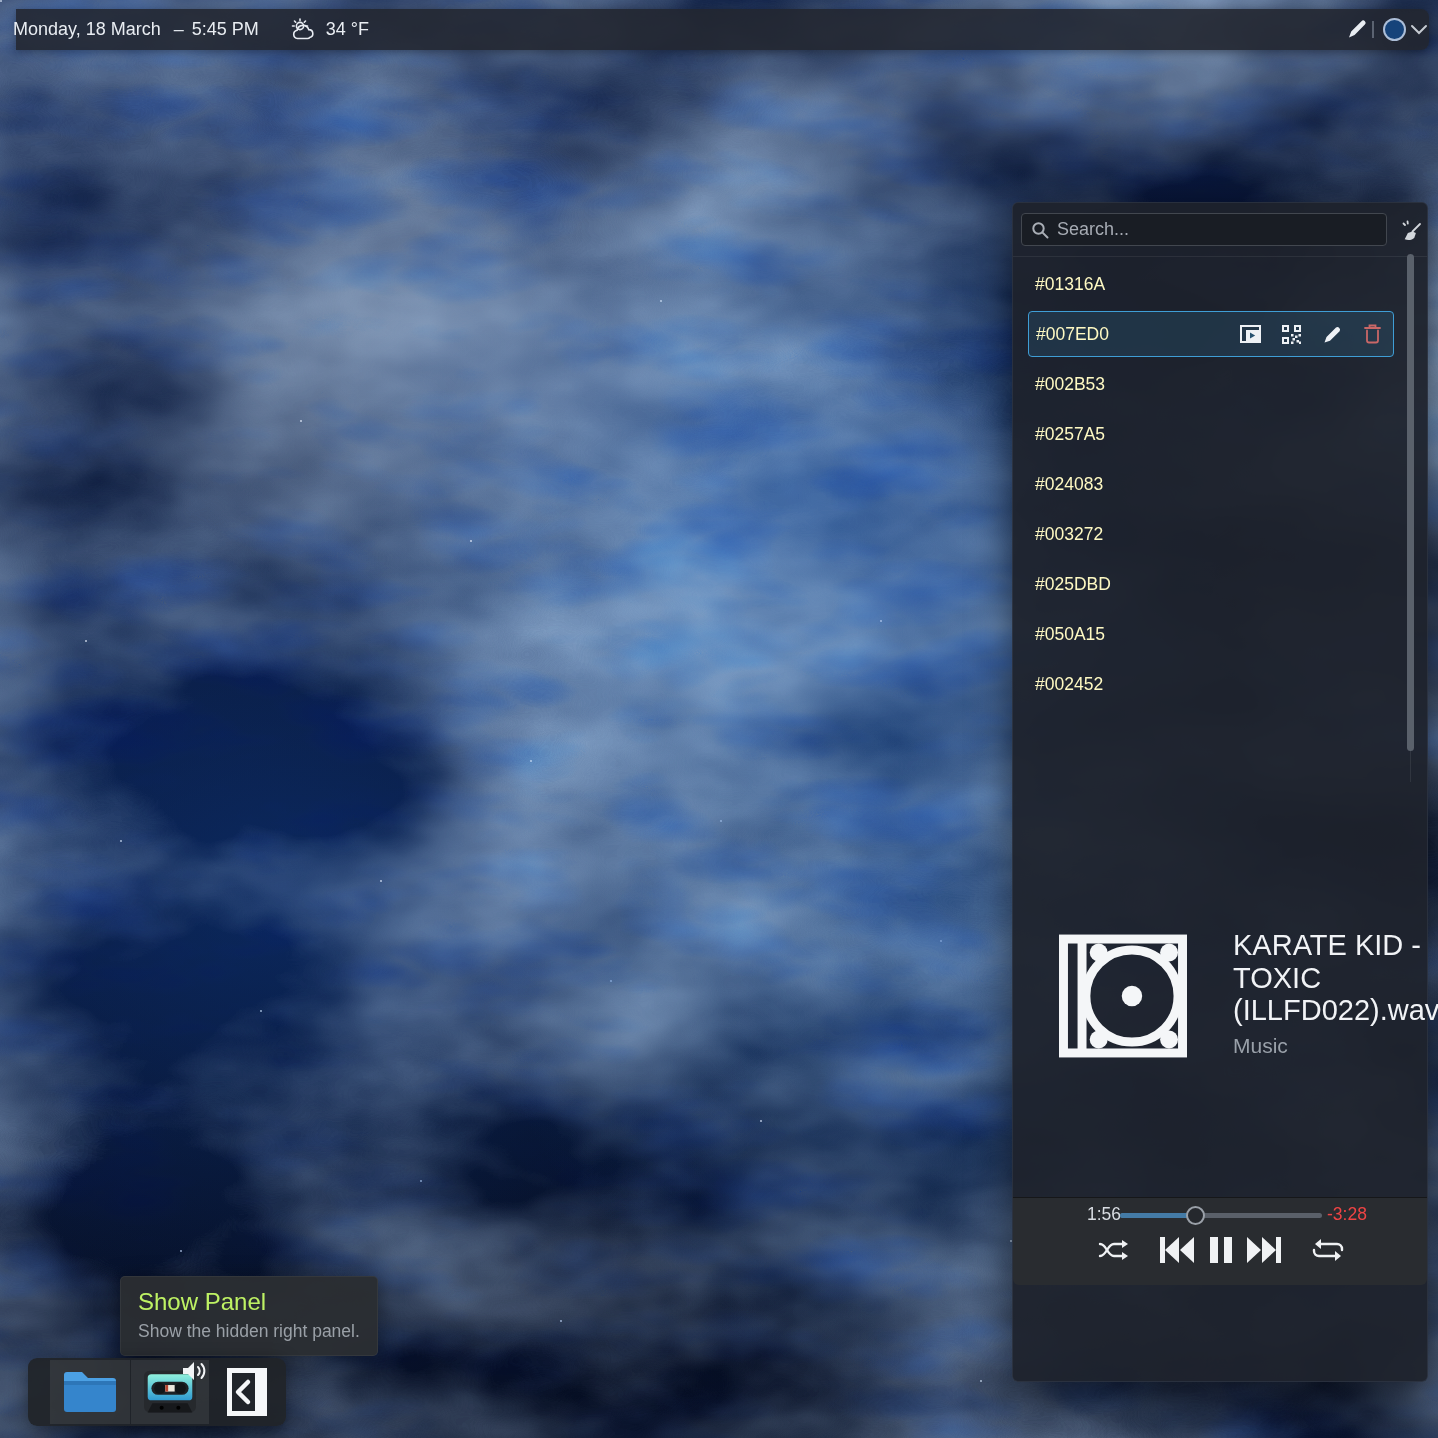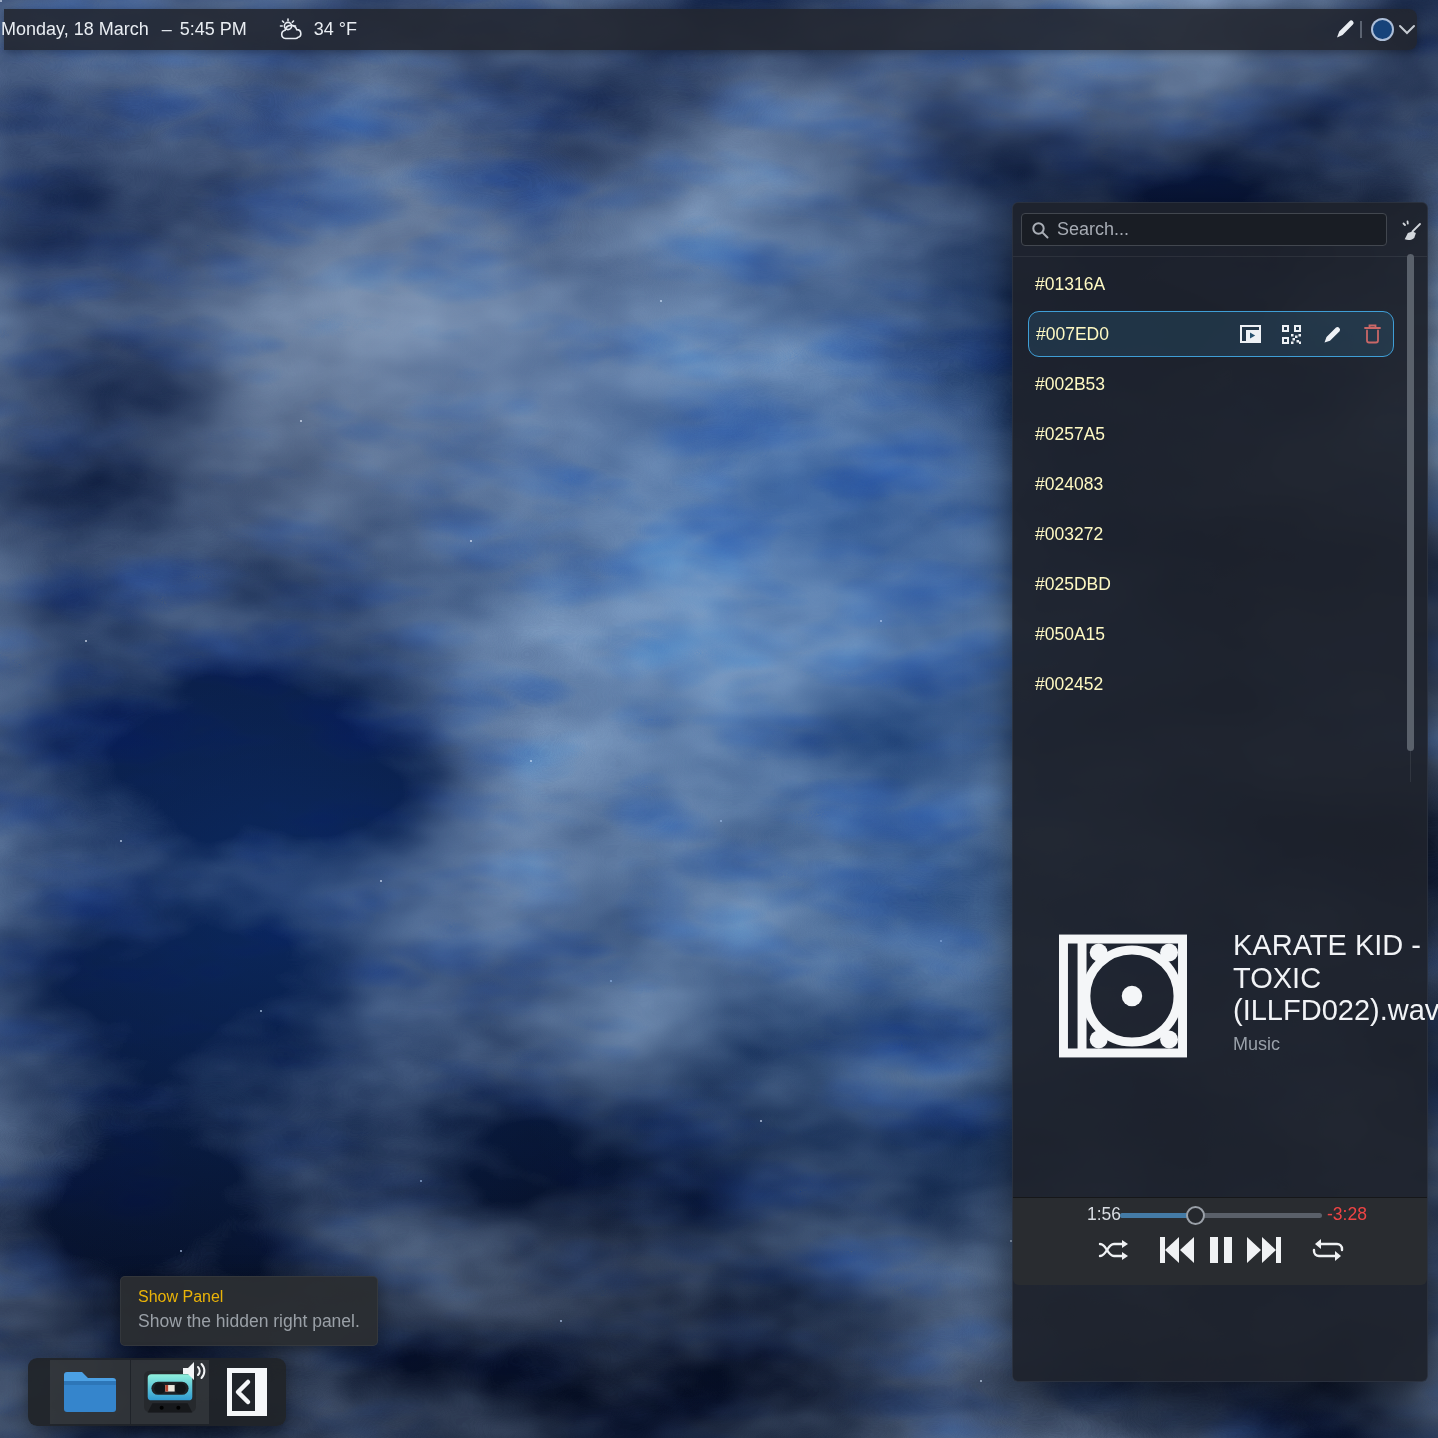--- a/index.html
+++ b/index.html
@@ -22,21 +22,21 @@
   .wp-noise .n2 { mix-blend-mode:overlay; }
   .stars { position:absolute; top:0; left:0; width:2px; height:2px; border-radius:50%;
     background:#dce8fa; opacity:.8;
     box-shadow: 120px 840px #cfe0f6, 260px 1010px #bcd4f2, 85px 640px #e6eefb, 420px 1180px #9dbbe6,
       530px 760px #cfe0f6, 610px 980px #8fb2e2, 760px 1120px #d7e4f8, 880px 620px #b7cdf0,
       300px 420px #e6eefb, 660px 300px #cfe0f6, 940px 940px #89abdd, 1010px 1240px #cfe0f6,
       180px 1250px #b7cdf0, 470px 540px #e6eefb, 720px 820px #9dbbe6, 980px 1380px #cfe0f6,
       380px 880px #dce8fa, 560px 1320px #b7cdf0; }
 
   
-  .topbar { position:absolute; left:4px; top:9px; width:1413px; height:41px;
+  .topbar { position:absolute; left:16px; top:9px; width:1413px; height:41px;
     background:rgba(34,38,47,0.88); border-radius:0 8px 8px 0;
     display:flex; align-items:center; color:#e9edf2; font-size:18px;
     box-shadow:0 2px 10px rgba(0,0,0,0.35); }
   .clock { display:flex; align-items:center; margin-left:-3px; }
   .clock .dash { margin:0 8px 0 13px; color:#dfe4ea; }
   .weather { display:flex; align-items:center; margin-left:31px; }
   .weather svg { margin-right:9px; }
   .tray-icon { position:absolute; top:0; height:41px; display:flex; align-items:center; }
   .tray-pen { left:1329px; }
   .tray-sep { left:1356px; width:2px; height:17px; top:12px; background:rgba(198,208,224,0.35); }
@@ -57,33 +57,33 @@
   .search-box input::placeholder { color:#a6abb3; }
   .search-mag { position:absolute; left:9px; top:7px; }
   .broom-btn { position:absolute; left:386px; top:16px; width:24px; height:24px; cursor:pointer; }
   .popup-divider { position:absolute; left:0; top:53px; width:100%; height:1px;
     background:rgba(255,255,255,0.07); }
 
   .clip-list { position:absolute; left:0; top:56px; width:100%; height:531px; overflow:hidden; }
   .clip-row { height:50px; display:flex; align-items:center; padding-left:22px;
     font-size:17.5px; color:#fef9c3; }
   .clip-row.selected { height:46px; margin:2px 33px 2px 15px; padding-left:7px; padding-right:12px;
-    border:1px solid #3f9ed6; border-radius:11px; background:rgba(61,158,216,0.15); }
+    border:1px solid #3f9ed6; border-radius:4px; background:rgba(61,158,216,0.15); }
   .row-actions { margin-left:auto; display:flex; align-items:center; gap:21px; }
   .row-actions .abtn { display:flex; align-items:center; cursor:pointer; }
 
   .scroll-track { position:absolute; right:16px; top:51px; width:1px; height:528px;
     background:rgba(255,255,255,0.08); }
   .scroll-thumb { position:absolute; right:13px; top:51px; width:7px; height:497px;
     background:#5a616b; border-radius:4px; }
 
   .album-art { position:absolute; left:46px; top:730px; width:128px; height:126px; }
   .track-title { position:absolute; left:220px; top:726px; width:196px;
     font-size:29px; line-height:32.5px; color:#f1f3f6; }
-  .track-subtitle { position:absolute; left:220px; top:831px; font-size:18px; color:#99a0a9; }
+  .track-subtitle { position:absolute; left:220px; top:831px; font-size:21px; color:#99a0a9; }
 
   .player-footer { position:absolute; left:0; top:994px; width:100%; height:88px;
     background:rgba(41,44,49,0.97); border-top:1px solid rgba(0,0,0,0.45);
     border-radius:0 0 6px 6px; }
   .time-elapsed { position:absolute; left:64px; top:6px; width:44px; text-align:right;
     font-size:17.5px; color:#d9dde2; }
   .time-remaining { position:absolute; left:314px; top:6px; font-size:17.5px; color:#ef4444; }
   .seek-slider { position:absolute; left:107px; top:2px; width:202px; height:30px; cursor:pointer; }
   .seek-track { position:absolute; left:0; top:13px; width:100%; height:5px;
     background:#5a6069; border-radius:2.5px; }
@@ -96,21 +96,21 @@
   .pc-shuffle { left:84px;  width:34px; }
   .pc-prev    { left:147px; width:34px; }
   .pc-pause   { left:197px; width:22px; }
   .pc-next    { left:234px; width:34px; }
   .pc-repeat  { left:298px; width:34px; }
 
   
   .tooltip { position:absolute; left:120px; top:1276px; padding:11px 17px 13px;
     background:rgba(42,45,50,0.97); border:1px solid rgba(255,255,255,0.05); border-radius:5px;
     box-shadow:0 6px 22px rgba(0,0,0,0.5); }
-  .tooltip .tt-title { font-size:16px; color:#eab308; white-space:nowrap; }
+  .tooltip .tt-title { font-size:24px; color:#bef264; white-space:nowrap; }
   .tooltip .tt-sub { margin-top:5px; font-size:17.5px; color:#9aa0a7; white-space:nowrap; }
 
   
   .taskbar { position:absolute; left:28px; top:1358px; width:258px; height:68px;
     background:rgba(32,35,40,0.93); border-radius:9px; box-shadow:0 4px 18px rgba(0,0,0,0.45); }
   .task-cell { position:absolute; top:2px; height:64px; background:rgba(255,255,255,0.075);
     display:flex; align-items:center; justify-content:center; cursor:pointer; }
   .task-folder { left:22px; width:80px; }
   .task-cassette { left:103px; width:78px; }
   .cassette-wrap { position:relative; width:56px; height:52px; }

